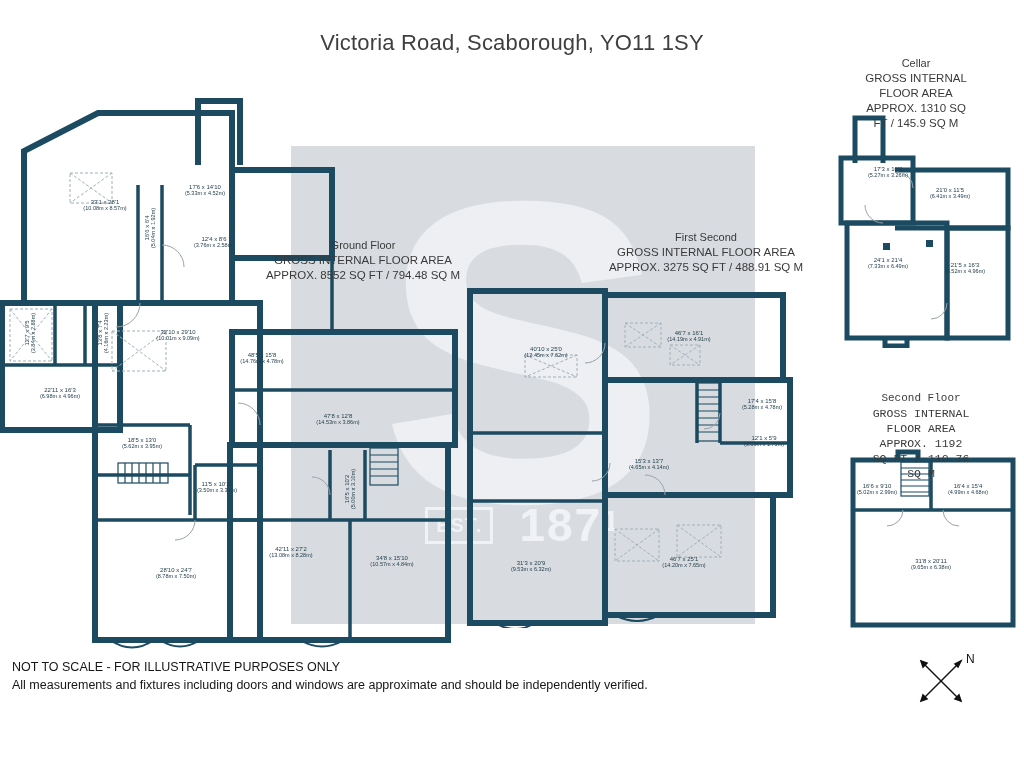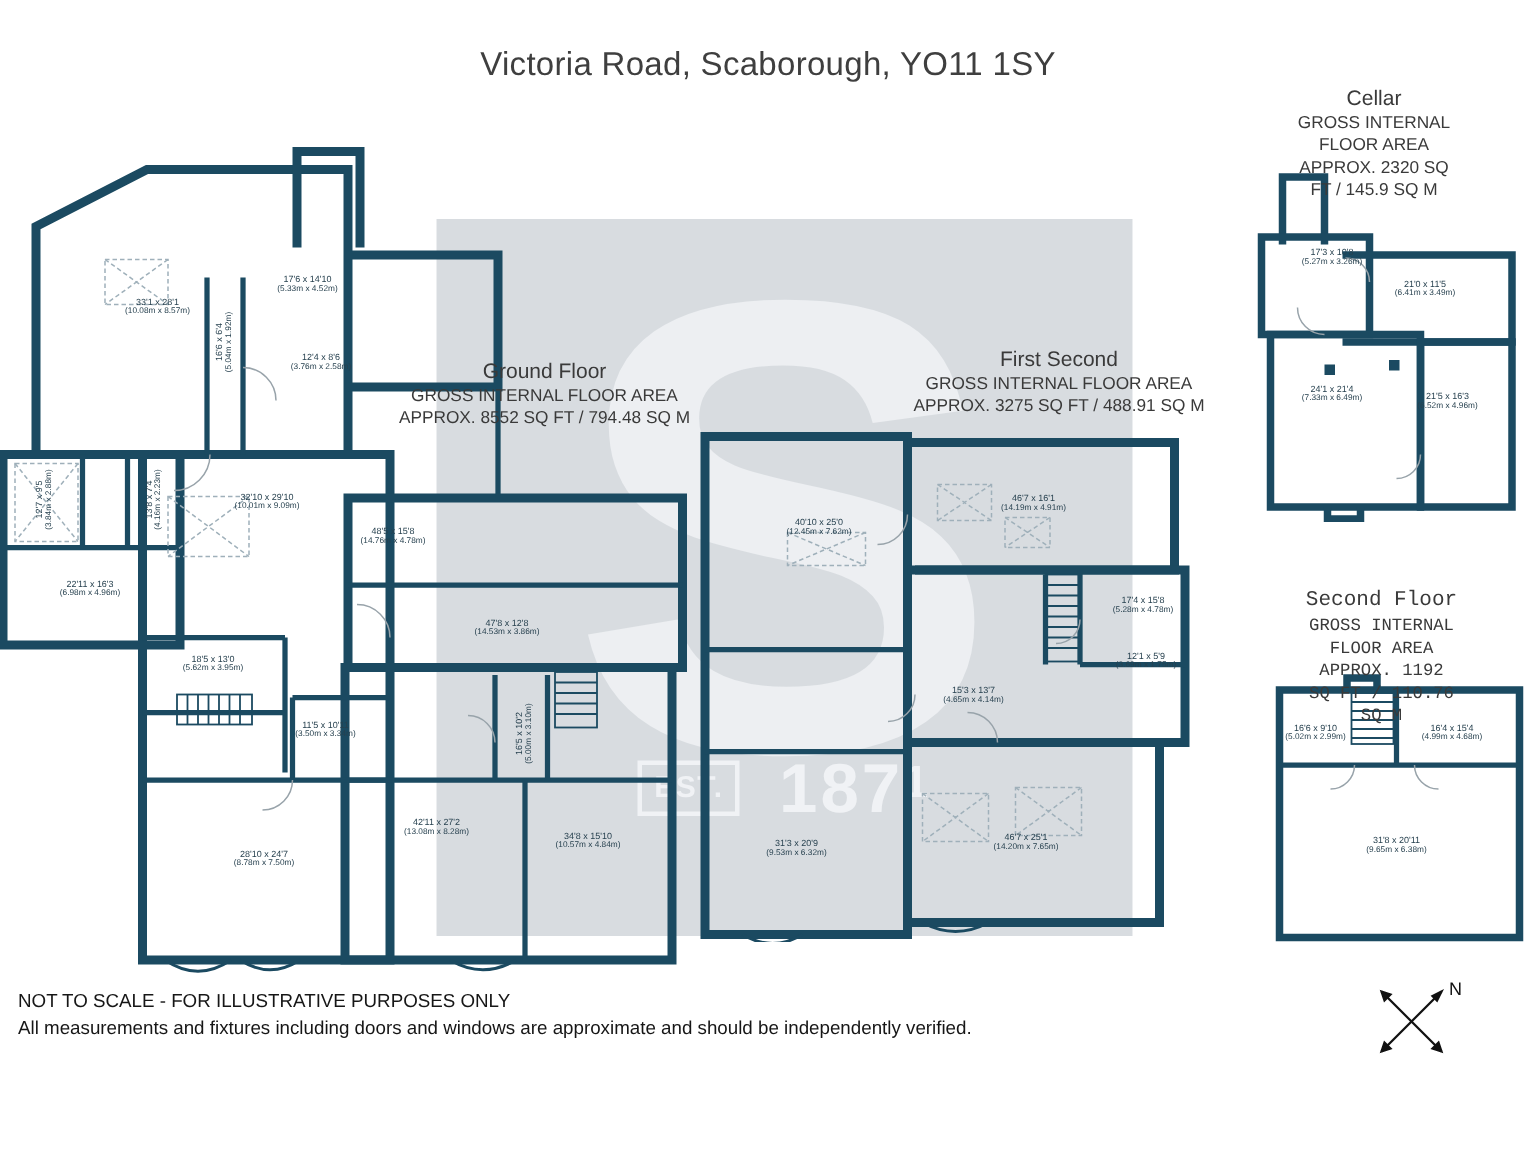--- a/index.html
+++ b/index.html
@@ -26,21 +26,21 @@
   #plan-cellar{left:833px;top:113px;width:182px;height:235px;}
   #plan-second{left:843px;top:448px;width:177px;height:185px;}
   
   .room-label{position:absolute;z-index:3;text-align:center;color:#27414f;
               transform:translate(-50%,-50%) scale(.92);white-space:nowrap;line-height:7px;}
   .room-label .ft{display:block;font-size:6.5px;}
   .room-label .m{display:block;font-size:6px;}
   .room-label.rot{transform:translate(-50%,-50%) rotate(-90deg) scale(.92);}
   
   .floor-hdr{position:absolute;z-index:3;text-align:center;color:#3a3a3a;transform:translateX(-50%);}
-  .floor-hdr .fname{font-size:14px;margin-bottom:2px;}
+  .floor-hdr .fname{font-size:11px;margin-bottom:2px;}
   .floor-hdr .fline{font-size:11.5px;line-height:15px;}
   #hdr-ground{left:347px;top:239px;margin-left:16px;}
   #hdr-first{left:706px;top:231px;}
   #hdr-cellar{left:916px;top:57px;}
   #hdr-second{left:921px;top:392px;font-family:Liberation Mono, monospace;}
   
   .footer{position:absolute;left:12px;top:659px;width:100%;z-index:3;color:#161616;}
   .footer div{font-size:12.5px;line-height:17.5px;}
   
   .compass{position:absolute;left:905px;top:645px;z-index:3;}
@@ -340,21 +340,21 @@
     <div class="fline">APPROX. 8552 SQ FT / 794.48 SQ M</div>
   </div>
   <div class="floor-hdr" id="hdr-first">
     <div class="fname">First Second</div>
     <div class="fline">GROSS INTERNAL FLOOR AREA</div>
     <div class="fline">APPROX. 3275 SQ FT / 488.91 SQ M</div>
   </div>
   <div class="floor-hdr" id="hdr-cellar">
     <div class="fname">Cellar</div>
     <div class="fline">GROSS INTERNAL FLOOR AREA</div>
-    <div class="fline">APPROX. 2320 SQ FT / 145.9 SQ M</div>
+    <div class="fline">APPROX. 1310 SQ FT / 145.9 SQ M</div>
   </div>
   <div class="floor-hdr" id="hdr-second">
     <div class="fname">Second Floor</div>
     <div class="fline">GROSS INTERNAL FLOOR AREA</div>
     <div class="fline">APPROX. 1192 SQ FT / 110.76 SQ M</div>
   </div>
 
   <div class="footer">
     <div>NOT TO SCALE - FOR ILLUSTRATIVE PURPOSES ONLY</div>
     <div>All measurements and fixtures including doors and windows are approximate and should be independently verified.</div>

